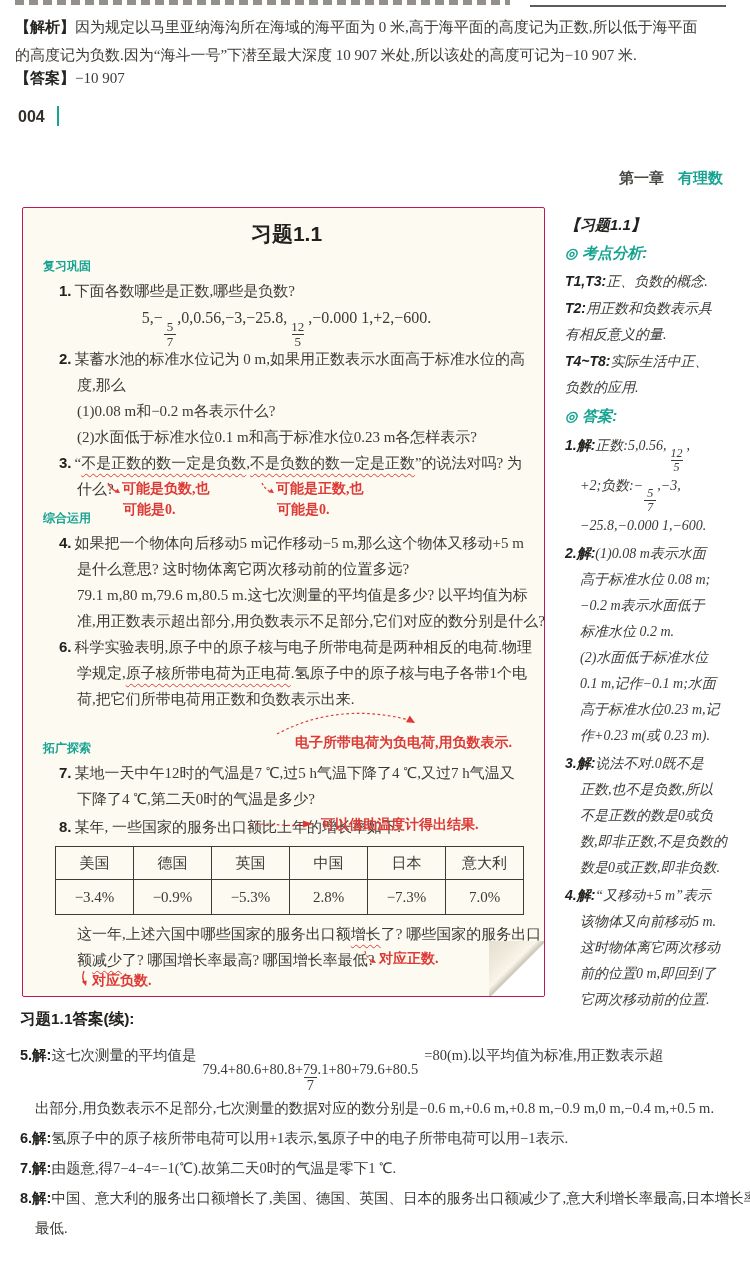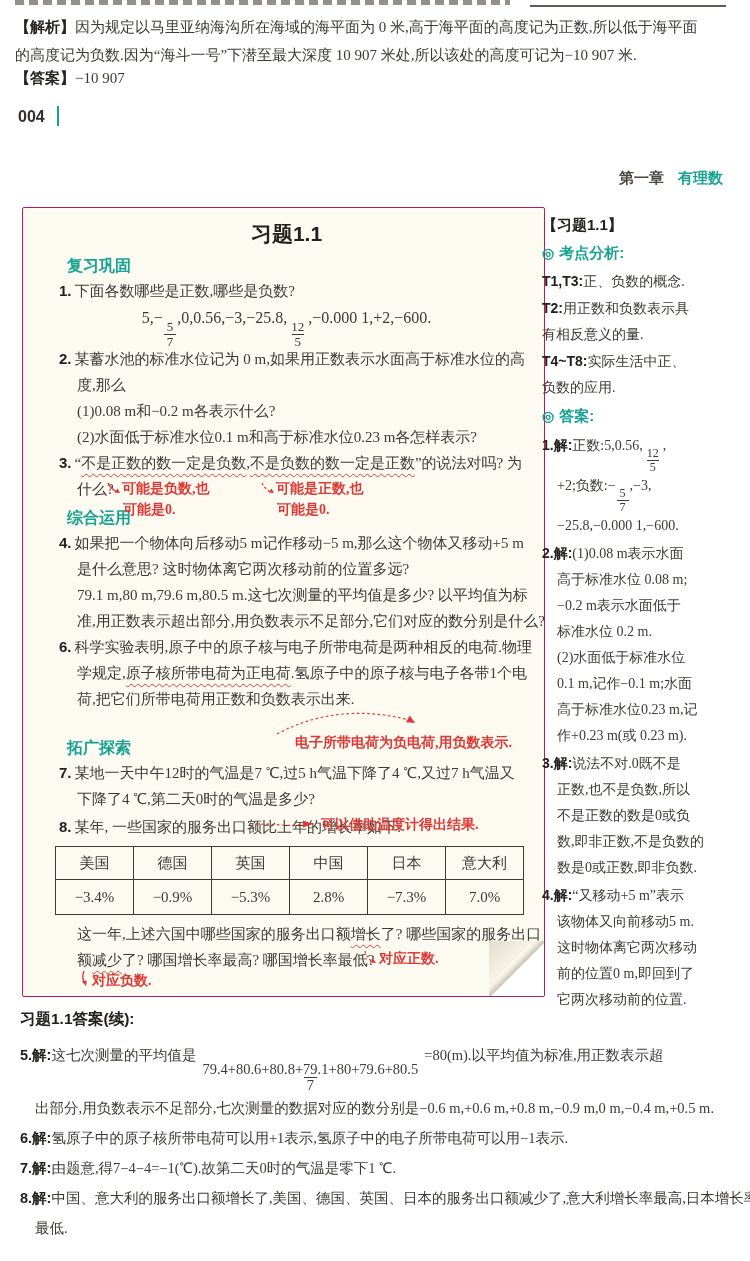--- a/index.html
+++ b/index.html
@@ -29,22 +29,22 @@
     font-family:"Liberation Sans",sans-serif; font-weight:bold; }
   .ch-label { color:#4b4843; margin-right:14px; }
   .ch-title { color:#16a392; }
 
   
   .main-box { position:absolute; top:207px; left:22px; width:523px; height:790px;
     background:#fdfaf2; border:1px solid #be185d; border-radius:2px;
     padding:12px 14px 0 20px; overflow:hidden; }
   .box-title { text-align:center; font-family:"Liberation Sans",sans-serif;
     font-size:21px; font-weight:bold; color:#23211e; line-height:28px; }
-  .sec { font-family:"Liberation Sans",sans-serif; font-size:16px; font-weight:bold;
-    color:#16a392; line-height:24px; margin-top:6px;margin-left:24px; }
+  .sec { font-family:"Liberation Sans",sans-serif; font-size:12px; font-weight:bold;
+    color:#16a392; line-height:24px; margin-top:6px; }
   .sec.m2 { margin-top:4px; }
   .sec.m3 { margin-top:24px; }
   .q .line { padding-left:34px; line-height:26px; font-size:15px; white-space:nowrap; }
   .q .line.first { text-indent:-18px; }
   .qn { font-family:"Liberation Sans",sans-serif; font-weight:bold; color:#23211e; padding-right:3px; }
   .math-line { text-align:center; font-size:16px; line-height:21px; padding:3px 0 4px 0; height:42px; }
   .frac { display:inline-flex; flex-direction:column; align-items:center;
     vertical-align:-8px; line-height:1.05; font-size:13px; margin:0 1px; }
   .frac .fd { border-top:1px solid currentColor; padding:0 3px; }
   .frac .fn { padding:0 3px; }
@@ -65,21 +65,21 @@
   .ann .al { display:block; }
   .ann svg { vertical-align:-2px; }
   .ann-arrow { position:absolute; }
 
   
   .curl { position:absolute; right:-1px; bottom:-1px; width:56px; height:56px;
     background:linear-gradient(to top left,
       #ffffff 0 48%, #cdc7b6 50%, #f9f5ea 58%, #efeadb 75%, #e4dfcf 100%); }
 
   
-  .sidebar { position:absolute; top:212px; left:542px; width:182px; font-size:14px; }
+  .sidebar { position:absolute; top:212px; left:565px; width:182px; font-size:14px;font-style:italic; }
   .sb-title { font-family:"Liberation Sans",sans-serif; font-weight:bold;
     font-size:15px; color:#23211e; line-height:26px; }
   .sb-head { font-family:"Liberation Sans",sans-serif; font-weight:bold;
     font-size:15px; color:#16a392; line-height:30px; }
   .ring { margin-right:5px; font-size:14px; }
   .sb-item .line, .sb-ans .line { line-height:26px; white-space:nowrap; }
   .sb-item .line { padding-left:0; }
   .sb-ans { margin-top:1px; }
   .sb-ans .line { padding-left:15px; }
   .sb-ans .line.first { padding-left:0; }

